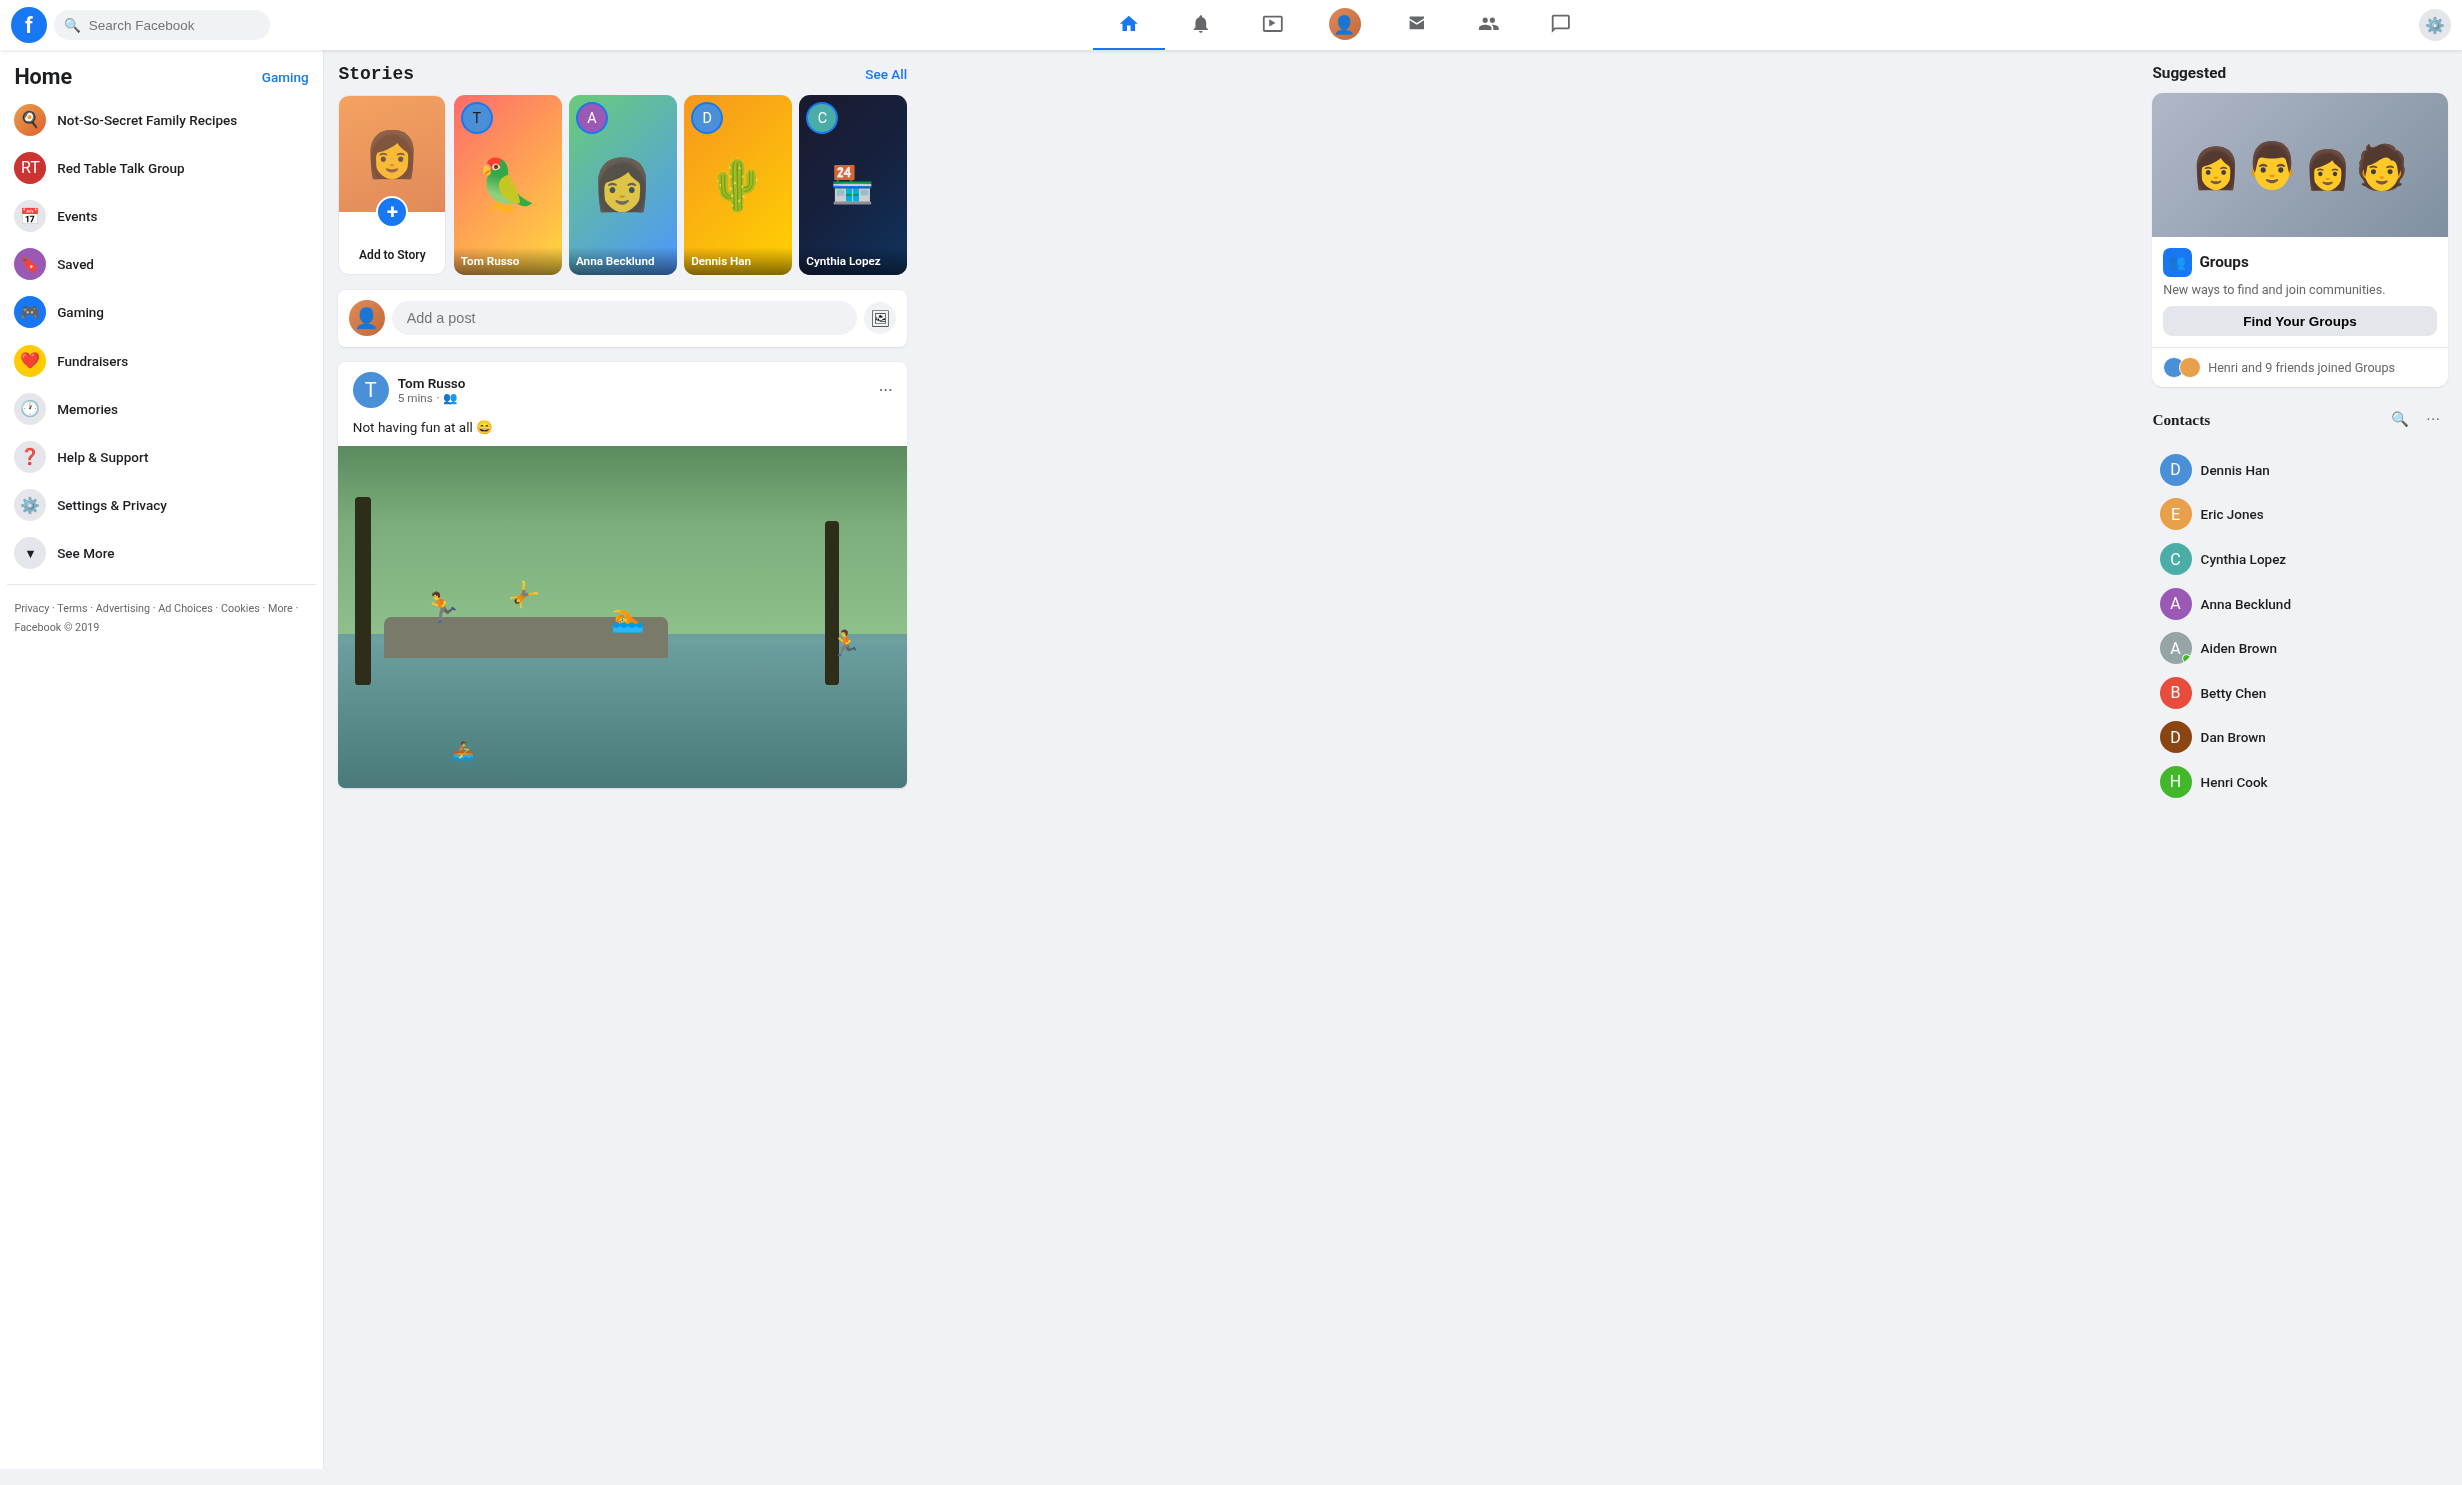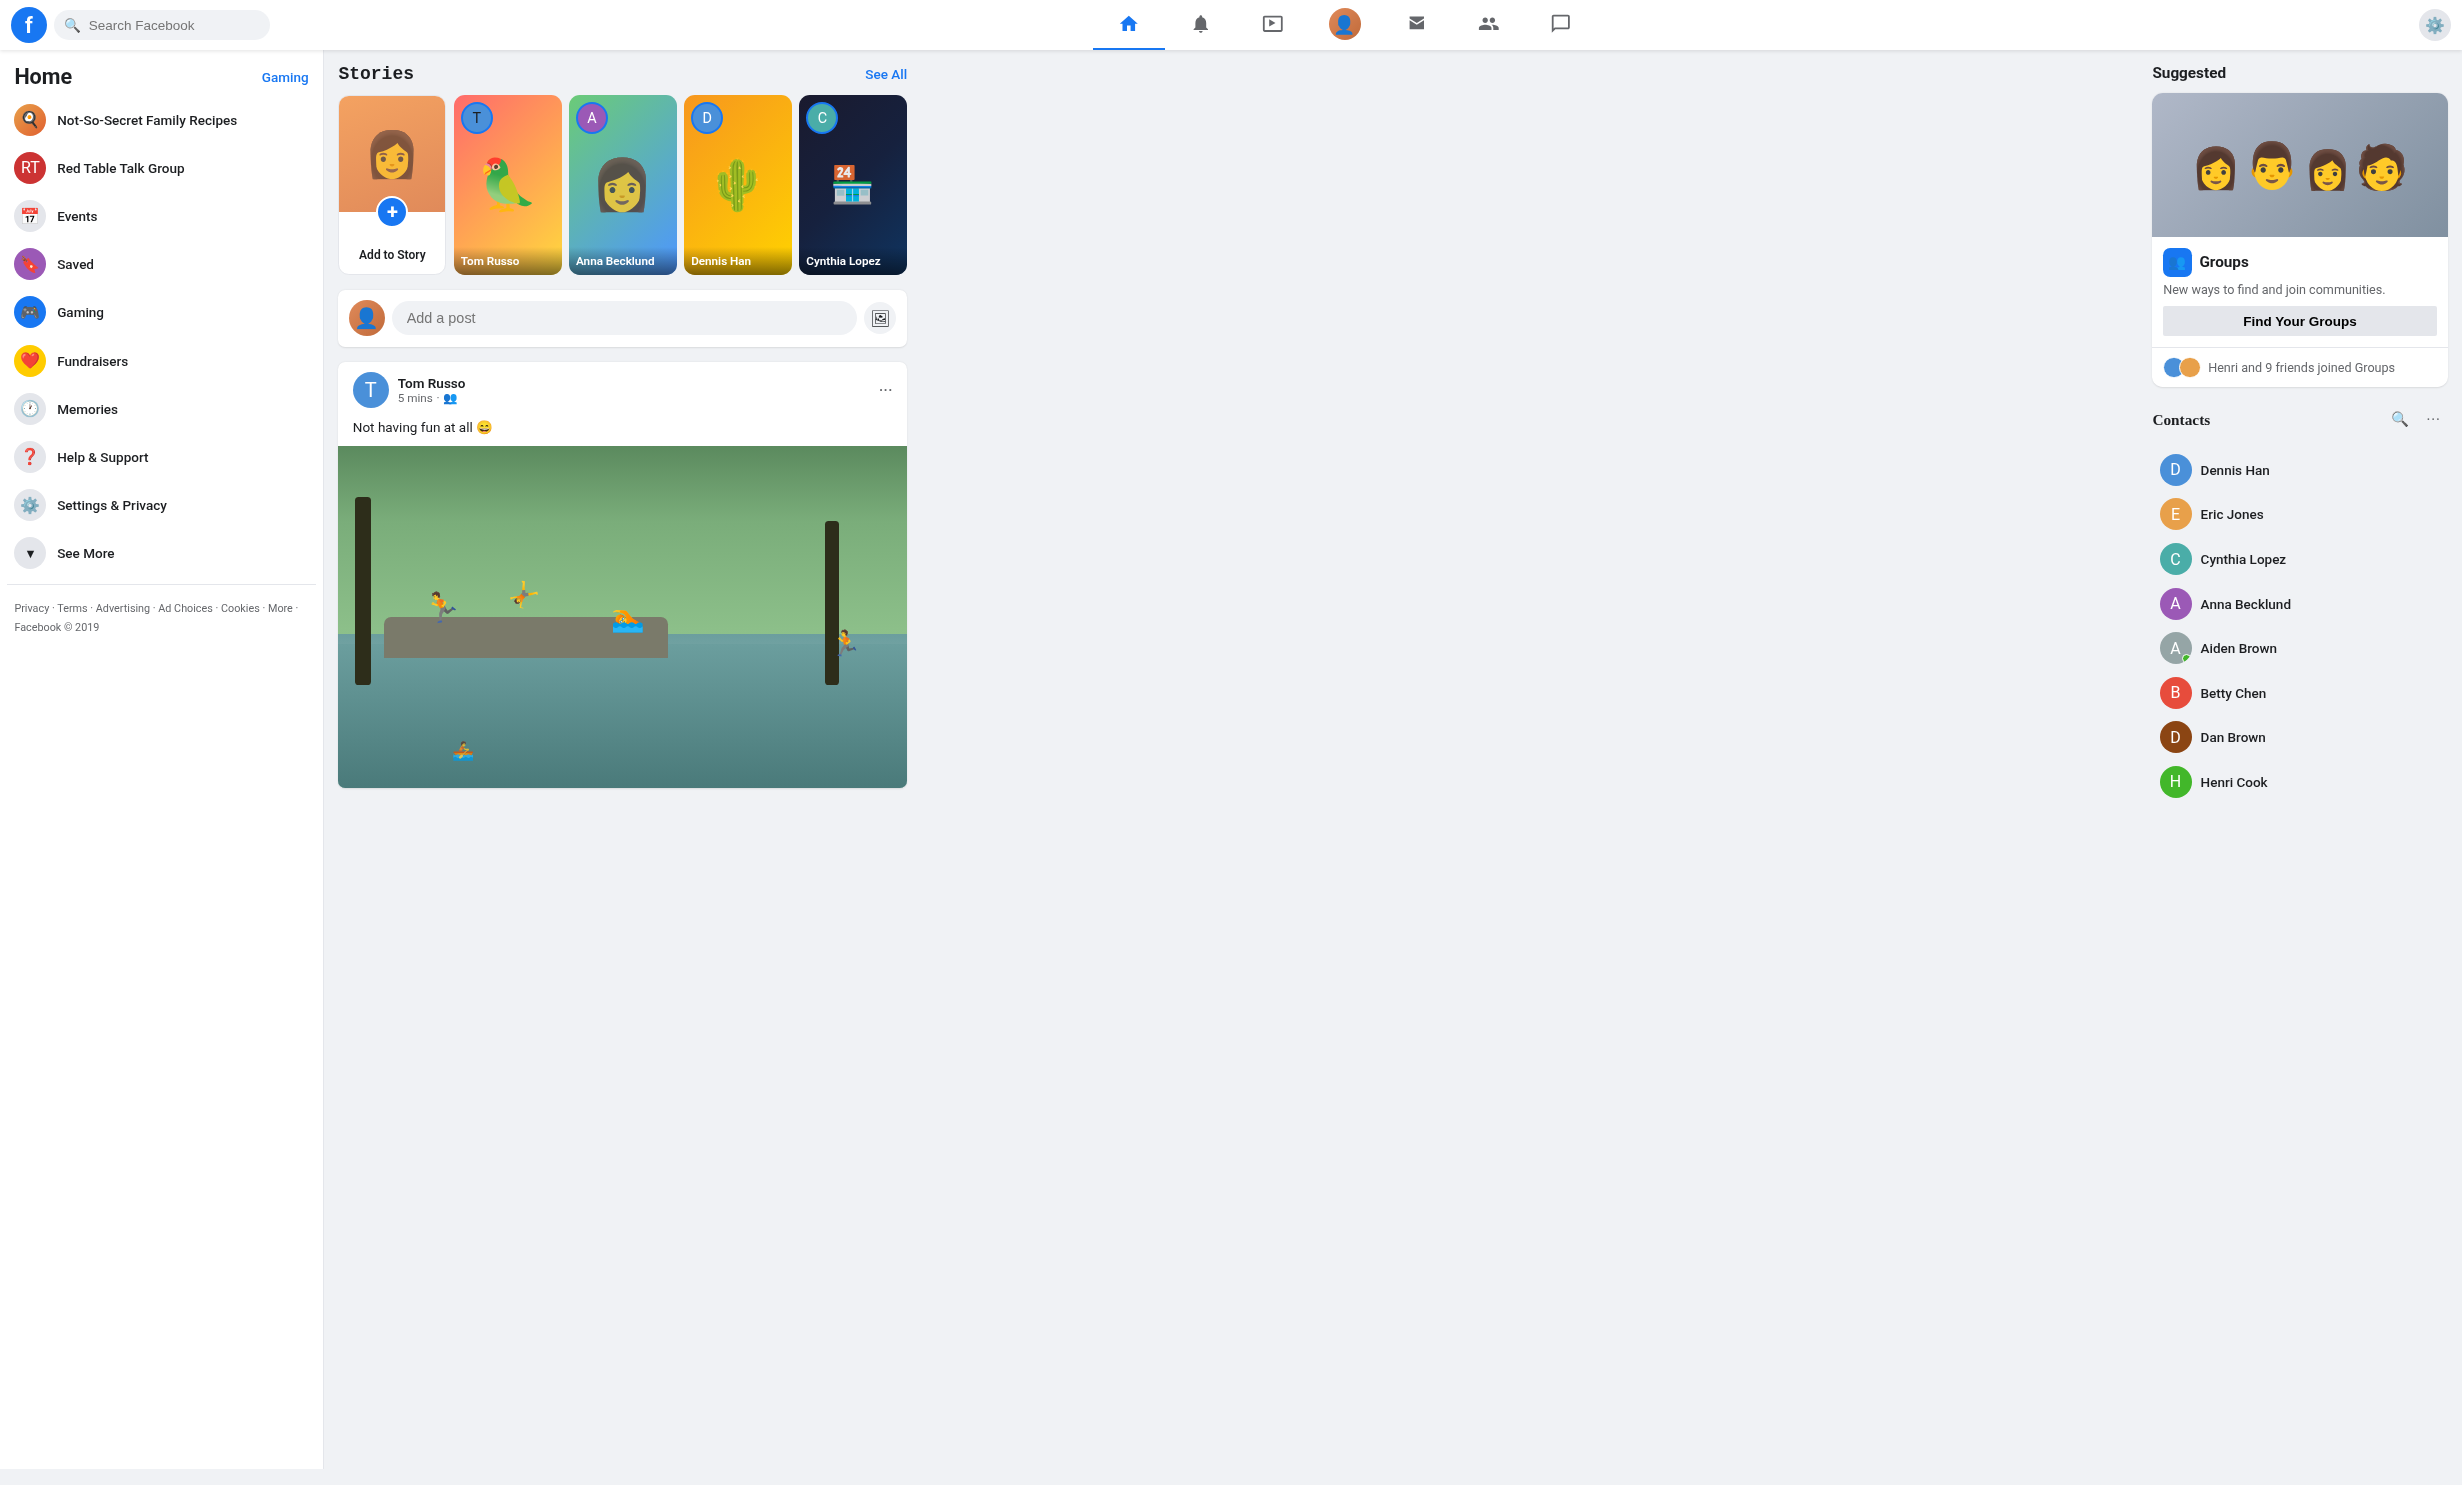--- a/index.html
+++ b/index.html
@@ -69,21 +69,21 @@
     
     .right-sidebar { width: 324px; flex-shrink: 0; padding: 14.4px; position: fixed; top: 50px; right: 0; bottom: 0; overflow-y: auto; }
     .suggested-title { font-size: 15.3px; font-weight: 700; margin-bottom: 10.8px; }
     .groups-card { background: #fff; border-radius: 10.8px; overflow: hidden; margin-bottom: 10.8px; box-shadow: 0 0.9px 1.8px rgba(0,0,0,0.1); }
     .groups-card-image { width: 100%; height: 144px; background: linear-gradient(135deg, #b0b8c8, #8090a0); position: relative; overflow: hidden; display: flex; align-items: center; justify-content: center; }
     .groups-card-body { padding: 10.8px; }
     .groups-card-header { display: flex; align-items: center; gap: 7.2px; margin-bottom: 5.4px; }
     .groups-icon { width: 29px; height: 29px; background: #1877f2; border-radius: 7.2px; display: flex; align-items: center; justify-content: center; color: #fff; font-size: 14.4px; }
     .groups-card-title { font-size: 15.3px; font-weight: 700; }
     .groups-card-desc { font-size: 12.6px; color: #65676b; margin-bottom: 9px; }
-    .find-groups-btn { background: #e4e6eb; border: none; border-radius: 2px; padding: 7.2px 14.4px; font-size: 13.5px; font-weight: 600; cursor: pointer; width: 100%; }
+    .find-groups-btn { background: #e4e6eb; border: none; border-radius: 9px; padding: 7.2px 14.4px; font-size: 13.5px; font-weight: 600; cursor: pointer; width: 100%; }
     .friends-joined { display: flex; align-items: center; gap: 7.2px; padding: 9px 10.8px; font-size: 12.6px; color: #65676b; border-top: 0.9px solid #e4e6eb; }
     .friend-avatars { display: flex; }
     .friend-avatar-sm { width: 21.6px; height: 21.6px; border-radius: 50%; border: 1.8px solid #fff; margin-left: -5.4px; }
     .friend-avatar-sm:first-child { margin-left: 0; }
     .contacts-header { display: flex; justify-content: space-between; align-items: center; padding: 7.2px 0; margin-bottom: 7.2px; font-family: Liberation Serif, serif; }
     .contacts-title { font-size: 15.3px; font-weight: 700; }
     .contacts-actions { display: flex; gap: 3.6px; }
     .contacts-icon-btn { width: 29px; height: 29px; border-radius: 50%; display: flex; align-items: center; justify-content: center; cursor: pointer; color: #65676b; font-size: 14.4px; }
     .contact-item { display: flex; align-items: center; gap: 9px; padding: 5.4px 7.2px; border-radius: 7.2px; cursor: pointer; margin-bottom: 1.8px; }
     .contact-avatar { width: 32px; height: 32px; border-radius: 50%; background: #c8d6e5; overflow: hidden; position: relative; flex-shrink: 0; display: flex; align-items: center; justify-content: center; }

